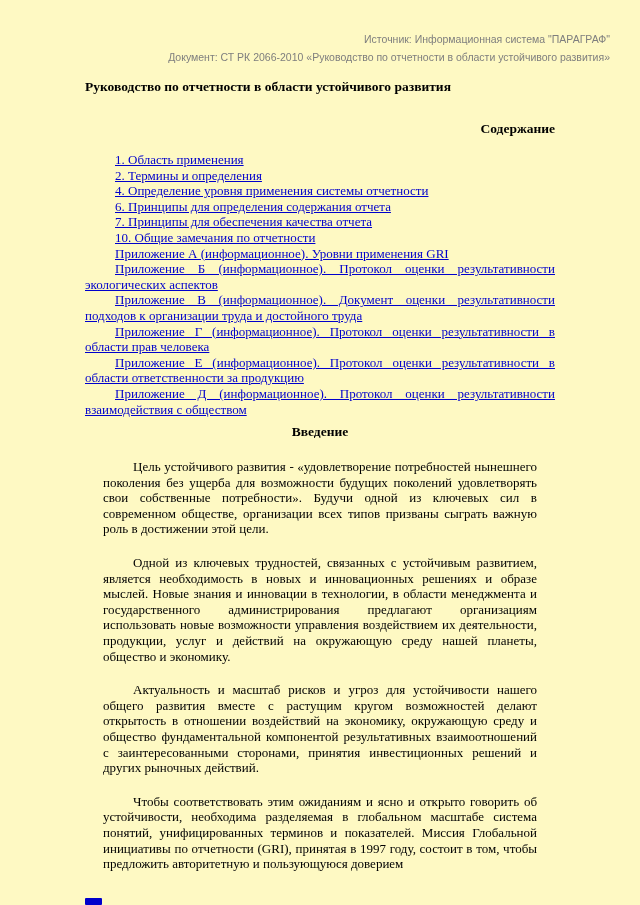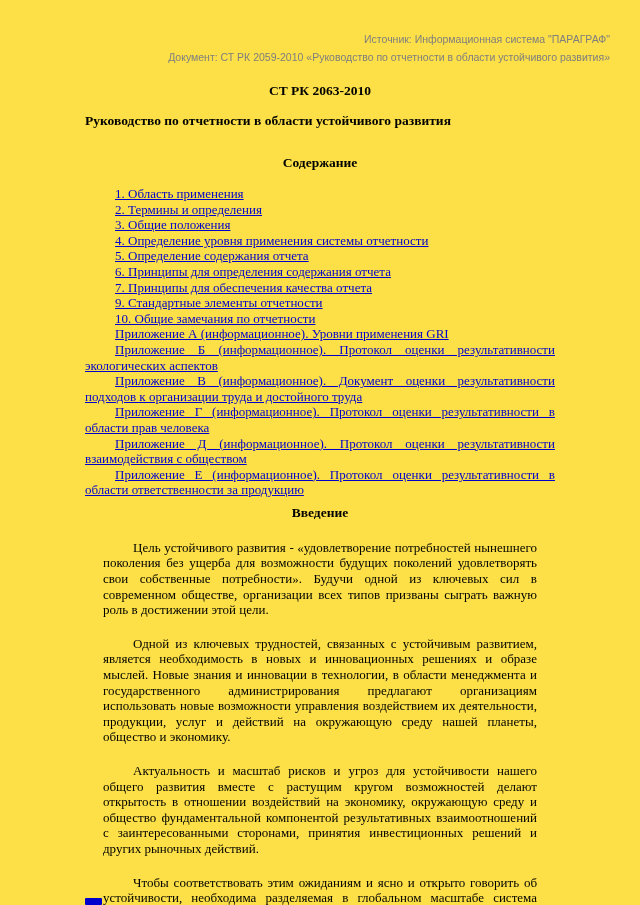--- a/index.html
+++ b/index.html
@@ -4,21 +4,21 @@
 <style>
   html, body {
     margin: 0;
     padding: 0;
     background: #ffffff;
   }
   .page {
     position: relative;
     width: 640px;
     height: 905px;
-    background: #fde047;
+    background: #fef9c3;
     overflow: hidden;
     font-family: "Liberation Serif", serif;
     font-size: 13px;
     color: #000000;
     box-sizing: border-box;
   }
   .doc-header {
     padding-top: 30px;
     margin: 0 30px 0 30px;
     text-align: right;
@@ -44,20 +44,21 @@
     line-height: 18px;
   }
   .section-heading {
     text-align: center;
     font-size: 13.5px;
     font-weight: bold;
     line-height: 18px;
   }
   .toc-heading {
     margin: 24px 0 14px 0;
+    text-align: right;
   }
   .intro-heading {
     margin: 6px 0 6px 0;
   }
   .toc-item {
     margin: 0;
     text-indent: 30px;
     text-align: justify;
     line-height: 15.6px;
   }
@@ -82,46 +83,42 @@
     border-radius: 1px;
   }
 </style>
 </head>
 <body>
 
 <div class="page">
 
   <div class="doc-header">
     <div>Источник: Информационная система "ПАРАГРАФ"</div>
-    <div>Документ: СТ РК 2059-2010 «Руководство по отчетности в области устойчивого развития»</div>
+    <div>Документ: СТ РК 2066-2010 «Руководство по отчетности в области устойчивого развития»</div>
   </div>
 
   <div class="doc-body">
 
-    <div class="title-code">СТ РК 2063-2010</div>
     <div class="title-name">Руководство по отчетности в области устойчивого развития</div>
 
     <div class="section-heading toc-heading">Содержание</div>
 
     <div>
       <p class="toc-item"><a class="doc-link">1. Область применения</a></p>
       <p class="toc-item"><a class="doc-link">2. Термины и определения</a></p>
-      <p class="toc-item"><a class="doc-link">3. Общие положения</a></p>
       <p class="toc-item"><a class="doc-link">4. Определение уровня применения системы отчетности</a></p>
-      <p class="toc-item"><a class="doc-link">5. Определение содержания отчета</a></p>
       <p class="toc-item"><a class="doc-link">6. Принципы для определения содержания отчета</a></p>
       <p class="toc-item"><a class="doc-link">7. Принципы для обеспечения качества отчета</a></p>
-      <p class="toc-item"><a class="doc-link">9. Стандартные элементы отчетности</a></p>
       <p class="toc-item"><a class="doc-link">10. Общие замечания по отчетности</a></p>
       <p class="toc-item"><a class="doc-link">Приложение А (информационное). Уровни применения GRI</a></p>
       <p class="toc-item"><a class="doc-link">Приложение Б (информационное). Протокол оценки результативности экологических аспектов</a></p>
       <p class="toc-item"><a class="doc-link">Приложение В (информационное). Документ оценки результативности подходов к организации труда и достойного труда</a></p>
       <p class="toc-item"><a class="doc-link">Приложение Г (информационное). Протокол оценки результативности в области прав человека</a></p>
+      <p class="toc-item"><a class="doc-link">Приложение Е (информационное). Протокол оценки результативности в области ответственности за продукцию</a></p>
       <p class="toc-item"><a class="doc-link">Приложение Д (информационное). Протокол оценки результативности взаимодействия с обществом</a></p>
-      <p class="toc-item"><a class="doc-link">Приложение Е (информационное). Протокол оценки результативности в области ответственности за продукцию</a></p>
     </div>
 
     <div class="section-heading intro-heading">Введение</div>
 
     <div>
       <p class="body-para">Цель устойчивого развития - «удовлетворение потребностей нынешнего поколения без ущерба для возможности будущих поколений удовлетворять свои собственные потребности». Будучи одной из ключевых сил в современном обществе, организации всех типов призваны сыграть важную роль в достижении этой цели.</p>
       <p class="body-para">Одной из ключевых трудностей, связанных с устойчивым развитием, является необходимость в новых и инновационных решениях и образе мыслей. Новые знания и инновации в технологии, в области менеджмента и государственного администрирования предлагают организациям использовать новые возможности управления воздействием их деятельности, продукции, услуг и действий на окружающую среду нашей планеты, общество и экономику.</p>
       <p class="body-para">Актуальность и масштаб рисков и угроз для устойчивости нашего общего развития вместе с растущим кругом возможностей делают открытость в отношении воздействий на экономику, окружающую среду и общество фундаментальной компонентой результативных взаимоотношений с заинтересованными сторонами, принятия инвестиционных решений и других рыночных действий.</p>
       <p class="body-para">Чтобы соответствовать этим ожиданиям и ясно и открыто говорить об устойчивости, необходима разделяемая в глобальном масштабе система понятий, унифицированных терминов и показателей. Миссия Глобальной инициативы по отчетности (GRI), принятая в 1997 году, состоит в том, чтобы предложить авторитетную и пользующуюся доверием</p>
     </div>

